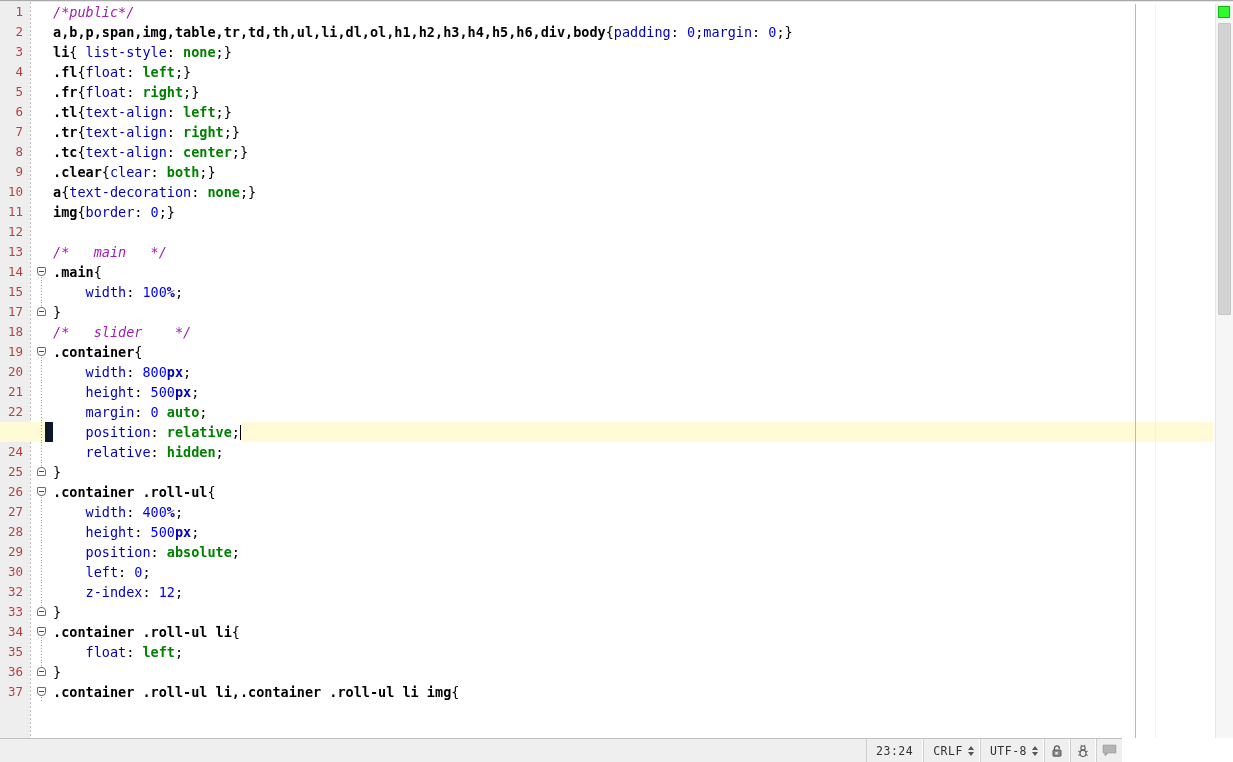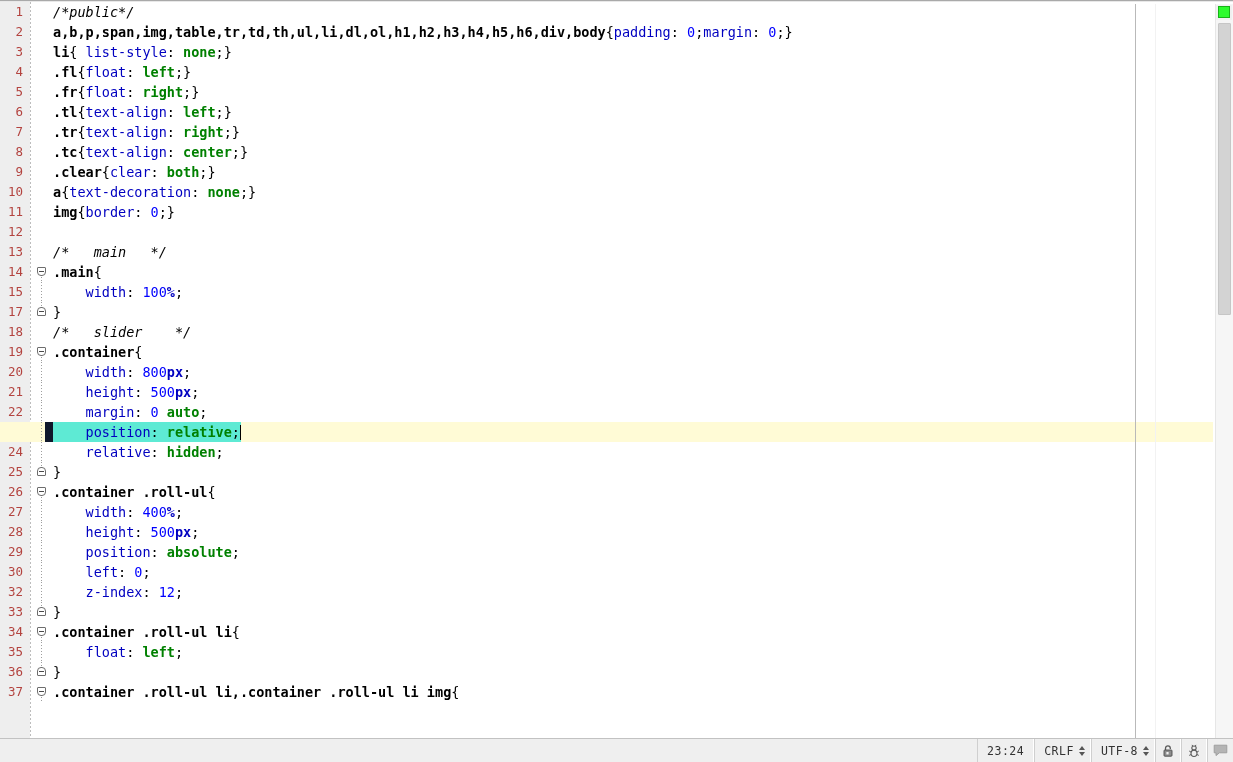--- a/index.html
+++ b/index.html
@@ -75,21 +75,21 @@
     height: 20px;
     line-height: 20px;
     white-space: pre;
     font-size: 13.5px;
     font-family: "DejaVu Sans Mono", monospace;
   }
   .line.current {
     background: #fffbd6;
   }
   .line.current .lno { background: #0f172a; margin-left: 45px; }
-  .line.current .code-cell { background: #5eead4; }
+  .line.current .code-cell { background: #ffffff; }
 
   .lno {
     position: absolute;
     left: 0; top: 0;
     width: 26px;
     height: 20px;
     text-align: right;
     color: #b3433f;
     font-size: 12.5px;
     font-family: "DejaVu Sans Mono", monospace;
@@ -136,21 +136,21 @@
     color: #000000;
   }
 
   
   .t-sel   { color: #000000; font-weight: bold; }   
   .t-prop  { color: #0000c0; font-weight: normal; }   
   .t-val   { color: #008000; font-weight: bold; }   
   .t-num   { color: #0000ff; }                      
   .t-unit  { color: #0000c0; font-weight: bold; }   
   .t-punc  { color: #000000; }                      
-  .t-com   { color: #000000; font-style: italic; }  
+  .t-com   { color: #a21caf; font-style: italic; }  
 
   
   .caret {
     display: inline-block;
     width: 1px;
     height: 15px;
     background: #000000;
     vertical-align: -3px;
     margin-left: 0px;
   }
@@ -199,21 +199,21 @@
     height: 292px;
     background: #d3d3d3;
     border: 1px solid #c6c6c6;
     border-radius: 1px;
   }
 
   
   .status-bar {
     position: absolute;
     left: 0; bottom: 0;
-    width: 1233px;
+    width: 1122px;
     height: 24px;
     background: #efefef;
     border-top: 1px solid #c2c2c2;
     display: flex;
     align-items: stretch;
     justify-content: center;
     font-family: "DejaVu Sans Mono", monospace;
   }
   .sb-spacer { flex: 1 1 auto; }
   .sb-cell {

